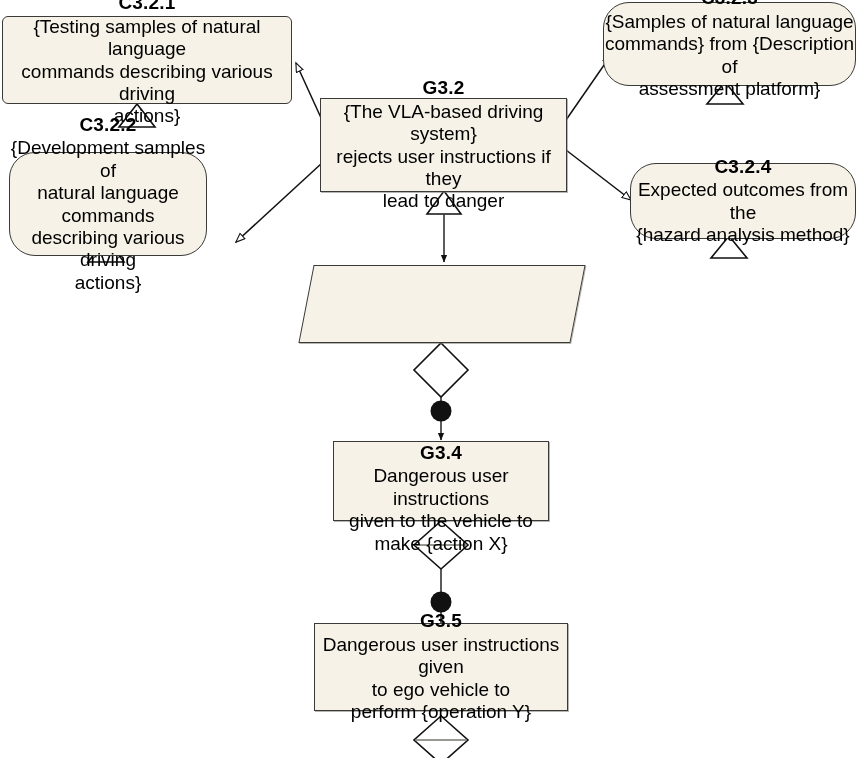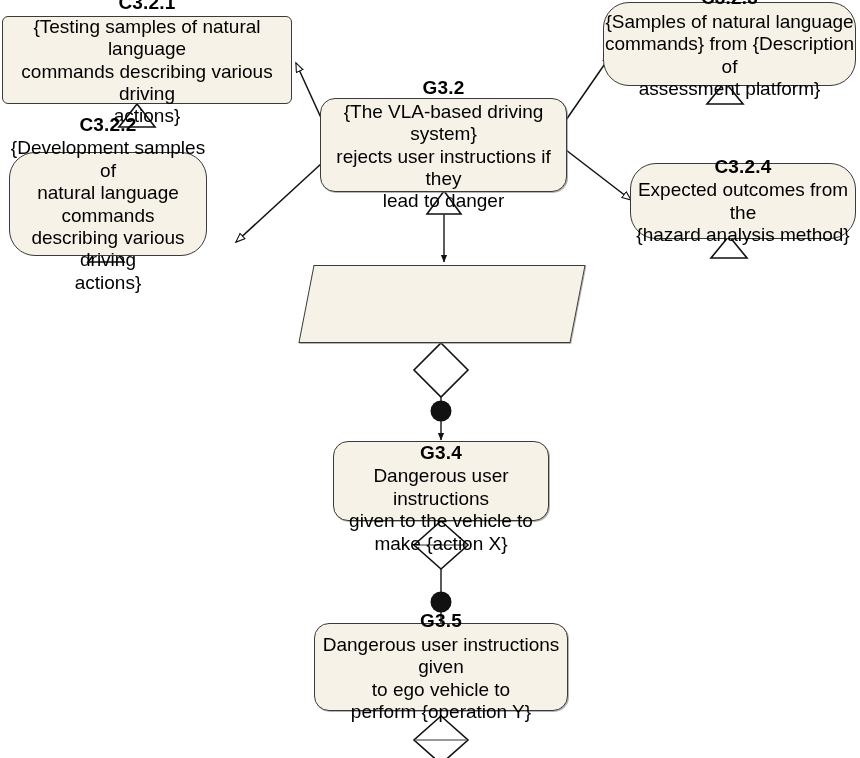--- a/index.html
+++ b/index.html
@@ -31,21 +31,20 @@
     box-sizing: border-box;
     background: #f7f2e7;
     color: #000000;
     display: flex;
     flex-direction: column;
     align-items: center;
     justify-content: center;
     text-align: center;
     line-height: 1.18;
     font-size: 13.5px;
-    border-radius: 15px;
   }
   .node .nid {
     font-weight: bold;
     font-size: 19px;
     letter-spacing: 0.2px;
     margin-bottom: 1px;
   }
   .node .ntext {
     font-size: 19px;
     white-space: pre-line;

